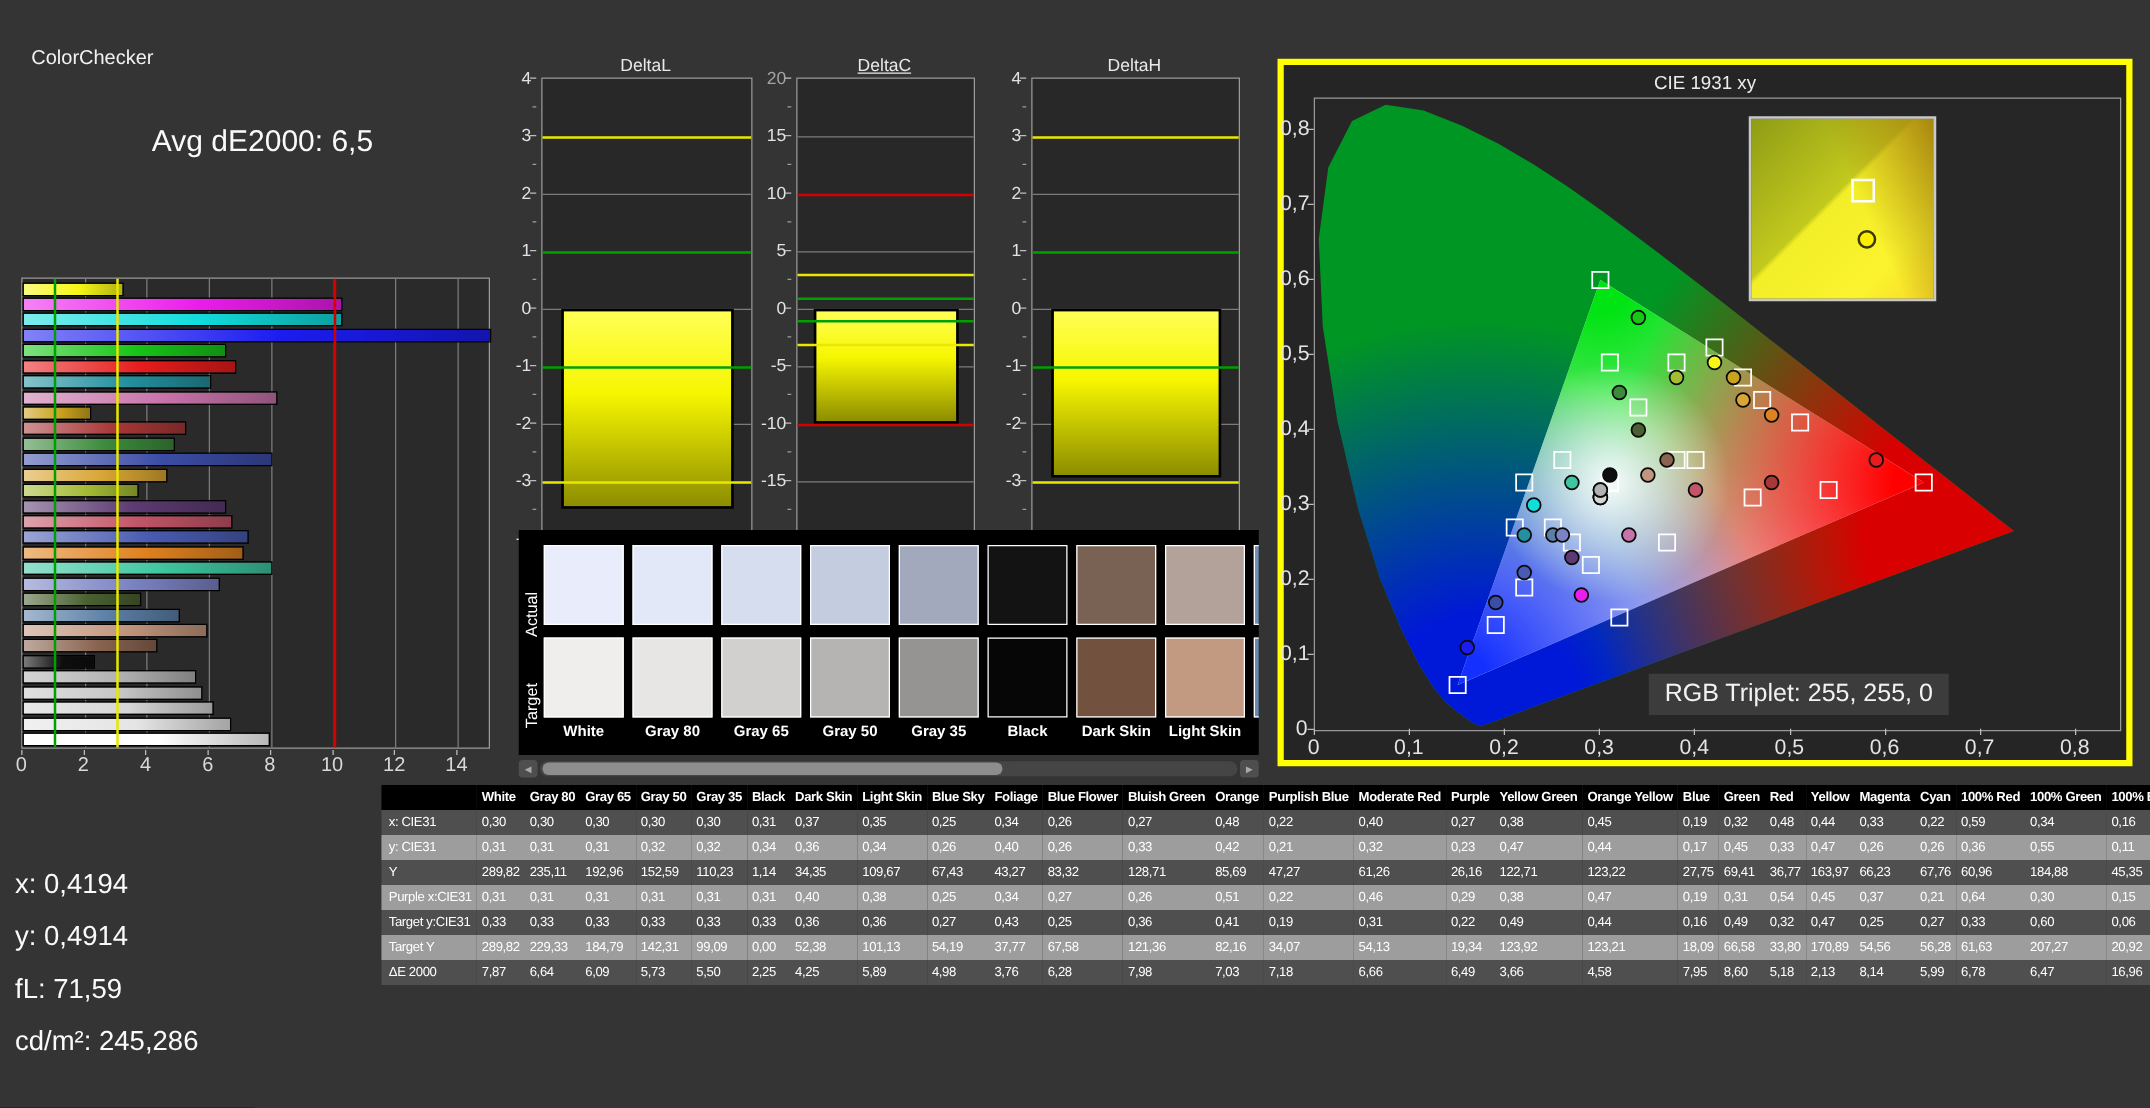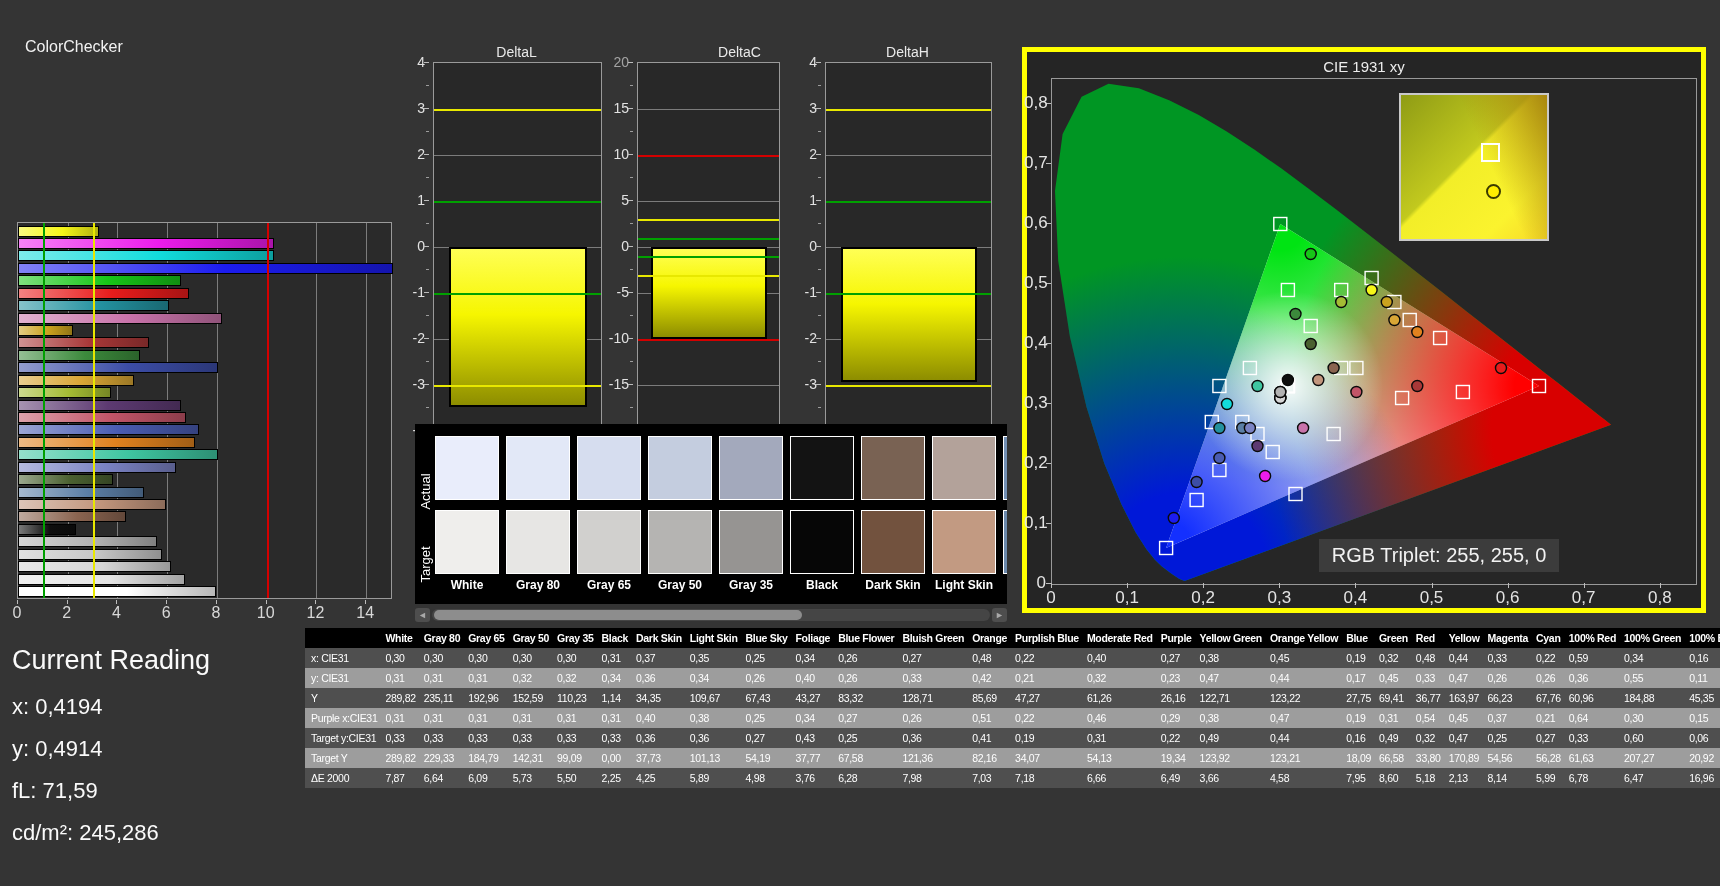--- a/index.html
+++ b/index.html
@@ -28,20 +28,21 @@
   table.cc{border-collapse:collapse;table-layout:auto;font-size:10.5px;letter-spacing:-0.3px;white-space:nowrap;}
   table.cc th{background:#000;color:#fff;font-weight:bold;padding:4px 4px;text-align:left;}
   table.cc td{color:#fff;padding:4px 4px;text-align:left;}
 </style>
 </head>
 <body>
 
 <div class="app">
 
   <div class="abs" style="left:25px;top:38px;">ColorChecker</div>
+  <div class="abs center summary-line" style="left:15px;top:100px;width:390px;">Avg dE2000: 6,5</div>
 
   <div id="de-plot" class="plot" style="left:17px;top:222px;width:373px;height:375px;background:#2a2a2a;">
       <div style="position: absolute; left: 13.3333%; top: 0px; bottom: 0px; width: 1px; background: rgb(124, 124, 124); z-index: 1;"></div>
       <div style="position: absolute; left: 26.6667%; top: 0px; bottom: 0px; width: 1px; background: rgb(124, 124, 124); z-index: 1;"></div>
       <div style="position: absolute; left: 40%; top: 0px; bottom: 0px; width: 1px; background: rgb(124, 124, 124); z-index: 1;"></div>
       <div style="position: absolute; left: 53.3333%; top: 0px; bottom: 0px; width: 1px; background: rgb(124, 124, 124); z-index: 1;"></div>
       <div style="position: absolute; left: 66.6667%; top: 0px; bottom: 0px; width: 1px; background: rgb(124, 124, 124); z-index: 1;"></div>
       <div style="position: absolute; left: 80%; top: 0px; bottom: 0px; width: 1px; background: rgb(124, 124, 124); z-index: 1;"></div>
       <div style="position: absolute; left: 93.3333%; top: 0px; bottom: 0px; width: 1px; background: rgb(124, 124, 124); z-index: 1;"></div>
       <div style="position: absolute; left: 0px; top: 2.5px; height: 9px; width: 21.0667%; background: linear-gradient(to right, rgb(250, 250, 128) 0%, rgb(246, 246, 24) 55%, rgb(177, 177, 17) 100%); border: 1px solid rgb(0, 0, 0); z-index: 2;"></div>
@@ -91,21 +92,21 @@
       <div style="position: absolute; left: 53.3333%; top: 4px; transform: translateX(-50%); color: rgb(216, 216, 216); font-size: 16px;">8</div>
       <div style="position: absolute; left: 66.6667%; top: 0px; width: 1px; height: 4px; background: rgb(189, 189, 189);"></div>
       <div style="position: absolute; left: 66.6667%; top: 4px; transform: translateX(-50%); color: rgb(216, 216, 216); font-size: 16px;">10</div>
       <div style="position: absolute; left: 80%; top: 0px; width: 1px; height: 4px; background: rgb(189, 189, 189);"></div>
       <div style="position: absolute; left: 80%; top: 4px; transform: translateX(-50%); color: rgb(216, 216, 216); font-size: 16px;">12</div>
       <div style="position: absolute; left: 93.3333%; top: 0px; width: 1px; height: 4px; background: rgb(189, 189, 189);"></div>
       <div style="position: absolute; left: 93.3333%; top: 4px; transform: translateX(-50%); color: rgb(216, 216, 216); font-size: 16px;">14</div>
     </div>
 
   <div class="abs panel-title" style="left:433px;top:44px;width:167px;font-size:14px;">DeltaL</div>
-  <div class="abs panel-title" style="left:669px;top:44px;width:141px;font-size:14px;">DeltaC</div>
+  <div class="abs panel-title" style="left:637px;top:44px;width:141px;font-size:14px;text-decoration:underline;">DeltaC</div>
   <div class="abs panel-title" style="left:825px;top:44px;width:165px;font-size:14px;">DeltaH</div>
   <div id="delta-charts" class="abs" style="left:0;top:0;">
       <div style="position: absolute; left: 433px; top: 62px; width: 167px; height: 368px; background: rgb(40, 40, 40); border: 1px solid rgb(154, 154, 154);">
         <div style="position: absolute; left: 0px; right: 0px; top: 25%; height: 1px; background: rgb(124, 124, 124); z-index: 1;"></div>
         <div style="position: absolute; left: 0px; right: 0px; top: 50%; height: 1px; background: rgb(124, 124, 124); z-index: 1;"></div>
         <div style="position: absolute; left: 0px; right: 0px; top: 75%; height: 1px; background: rgb(124, 124, 124); z-index: 1;"></div>
         <div style="position: absolute; left: 9%; width: 80%; top: 50%; height: 42.5%; background: linear-gradient(rgb(255, 255, 85) 0%, rgb(246, 246, 0) 42%, rgb(141, 141, 0) 100%); border: 2px solid rgb(0, 0, 0); z-index: 2;"></div>
         <div style="position: absolute; left: 0px; right: 0px; top: 12.5%; height: 2px; background: rgb(232, 232, 0); z-index: 3;"></div>
         <div style="position: absolute; left: 0px; right: 0px; top: 87.5%; height: 2px; background: rgb(232, 232, 0); z-index: 3;"></div>
         <div style="position: absolute; left: 0px; right: 0px; top: 37.5%; height: 2px; background: rgb(0, 160, 0); z-index: 3;"></div>
@@ -401,21 +402,20 @@
       </div>
     <div class="inset" style="left:372px;top:41px;width:146px;height:144px;
          background:linear-gradient(245deg,#a8860f 0%,rgba(168,134,15,0) 42%),
                     linear-gradient(135deg,#8f9c15 0%,#c2c91e 44%,#f2ee28 46%,#fbf32e 78%,#f7d928 100%);">
       <div class="inset-square" style="left:55%;top:33%;"></div>
       <div class="inset-circle" style="left:58%;top:62%;"></div>
     </div>
     <div class="rgbbox" style="left:292px;top:487px;width:240px;height:33px;">RGB Triplet: 255, 255, 0</div>
   </div>
 
-  <div class="abs cr-title" style="left:12px;top:645px;">Current Reading</div>
   <div class="abs cr-line" style="left:12px;top:694px;">x: 0,4194</div>
   <div class="abs cr-line" style="left:12px;top:736px;">y: 0,4914</div>
   <div class="abs cr-line" style="left:12px;top:778px;">fL: 71,59</div>
   <div class="abs cr-line" style="left:12px;top:820px;">cd/m²: 245,286</div>
 
   <div id="cc-table" class="abs" style="left:305px;top:628px;width:1415px;overflow:hidden;">
       <table class="cc">
         <tbody>
           <tr>
             <th style="min-width:62px;"></th>
@@ -598,21 +598,21 @@
             <td>0,06</td>
           </tr>
           <tr style="background:#9d9d9d;">
             <td style="padding-left:6px;">Target Y</td>
             <td>289,82</td>
             <td>229,33</td>
             <td>184,79</td>
             <td>142,31</td>
             <td>99,09</td>
             <td>0,00</td>
-            <td>37,73</td>
+            <td>52,38</td>
             <td>101,13</td>
             <td>54,19</td>
             <td>37,77</td>
             <td>67,58</td>
             <td>121,36</td>
             <td>82,16</td>
             <td>34,07</td>
             <td>54,13</td>
             <td>19,34</td>
             <td>123,92</td>

